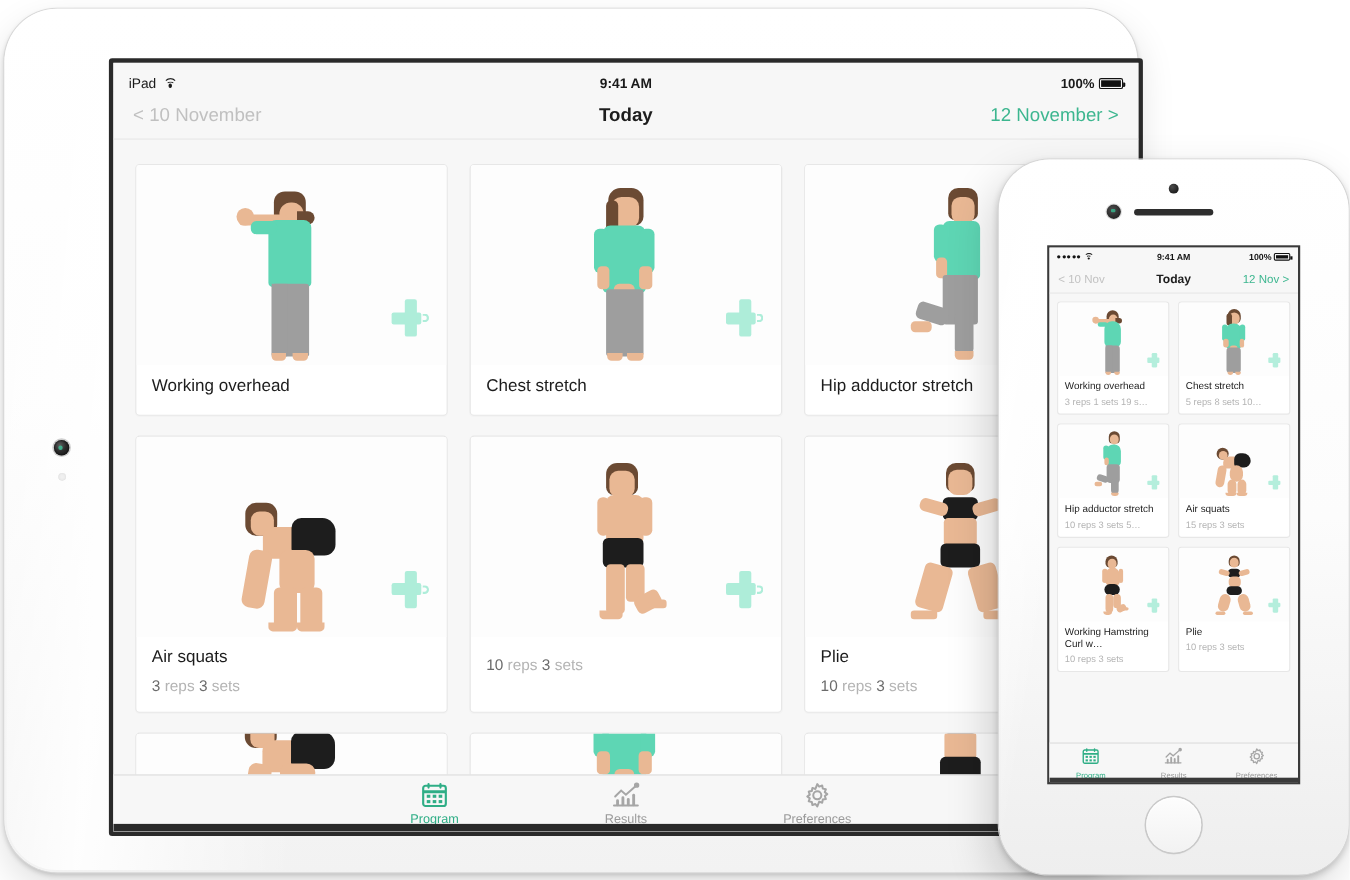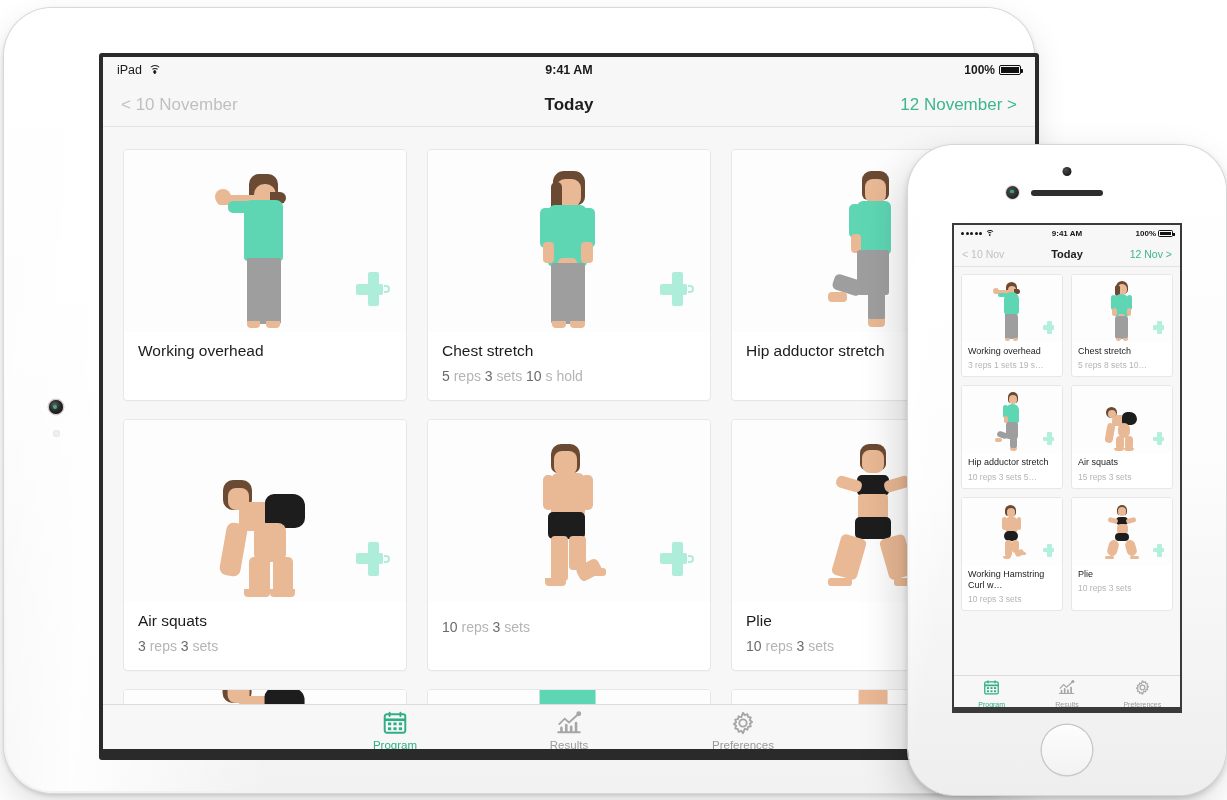--- a/index.html
+++ b/index.html
@@ -49,21 +49,21 @@
     width: 940px; height: 707px;
     background: #f7f7f7;
     border: 4px solid #2a2a2a;
     border-radius: 3px;
     overflow: hidden;
   }
 
   
   .statusbar {
     height: 26px; background: #f7f7f7;
-    display: flex; align-items: center;
+    display: flex; align-items: flex-end;
     padding: 0 14px; font-size: 12.5px; color: #1a1a1a;
     position: relative;
   }
   .sb-left { display:flex; align-items:center; gap:6px; }
   .sb-center { position:absolute; left:0; right:0; text-align:center;
                font-size:12.5px; font-weight:700; color:#1a1a1a; pointer-events:none; }
   .sb-right { margin-left:auto; display:flex; align-items:center; gap:4px;
               font-size:12px; font-weight:600; position:relative; z-index:2; }
   .batt { width:22px; height:10px; border:1px solid #111; border-radius:2px;
           position:relative; display:inline-block; }
@@ -307,21 +307,20 @@
                   <div class="sk" style="left:56.760000000000005px;top:155.76000000000002px;width:14.520000000000001px;height:6.6000000000000005px;border-radius:0 0 4px 4px"></div>
                 </div>
        <div class="plus-badge">
          <div class="bar h"></div>
                   <div class="bar v"></div>
                   <div class="wave"></div>
                 </div>
      </div>
      <div class="card-body">
        <div class="card-title">Chest stretch</div>
-       <div class="card-sub"><b>5</b> reps <b>3</b> sets <b>10</b> s hold</div>
      </div>
             </div>
             <div class="card">
               <div class="card-media">
        <div class="fig" style="width:110.88000000000001px;height:166.32000000000002px">
                   <div class="hr" style="left:44.88px;top:5.28px;width:26.400000000000002px;height:29.040000000000003px;border-radius:9px 9px 6px 6px"></div>
                   <div class="sk" style="left:47.52px;top:13.200000000000001px;width:21.12px;height:23.76px;border-radius:8px"></div>
                   <div class="sh" style="left:39.6px;top:35.64px;width:34.32px;height:52.800000000000004px;border-radius:6px 6px 4px 4px"></div>
                   <div class="sh" style="left:31.68px;top:38.28px;width:11.88px;height:34.32px;border-radius:5px"></div>
                   <div class="sk" style="left:33px;top:68.64px;width:10.56px;height:18.48px;border-radius:4px"></div>

